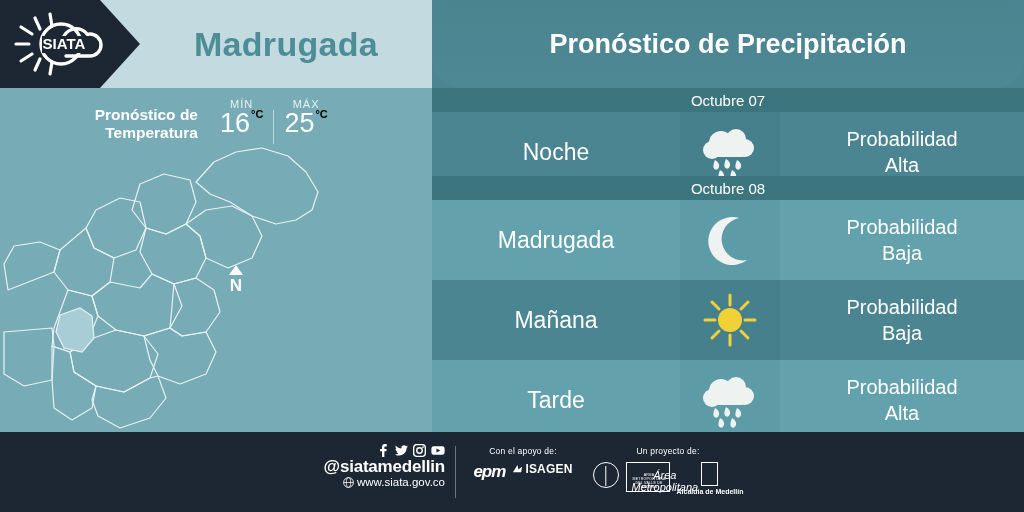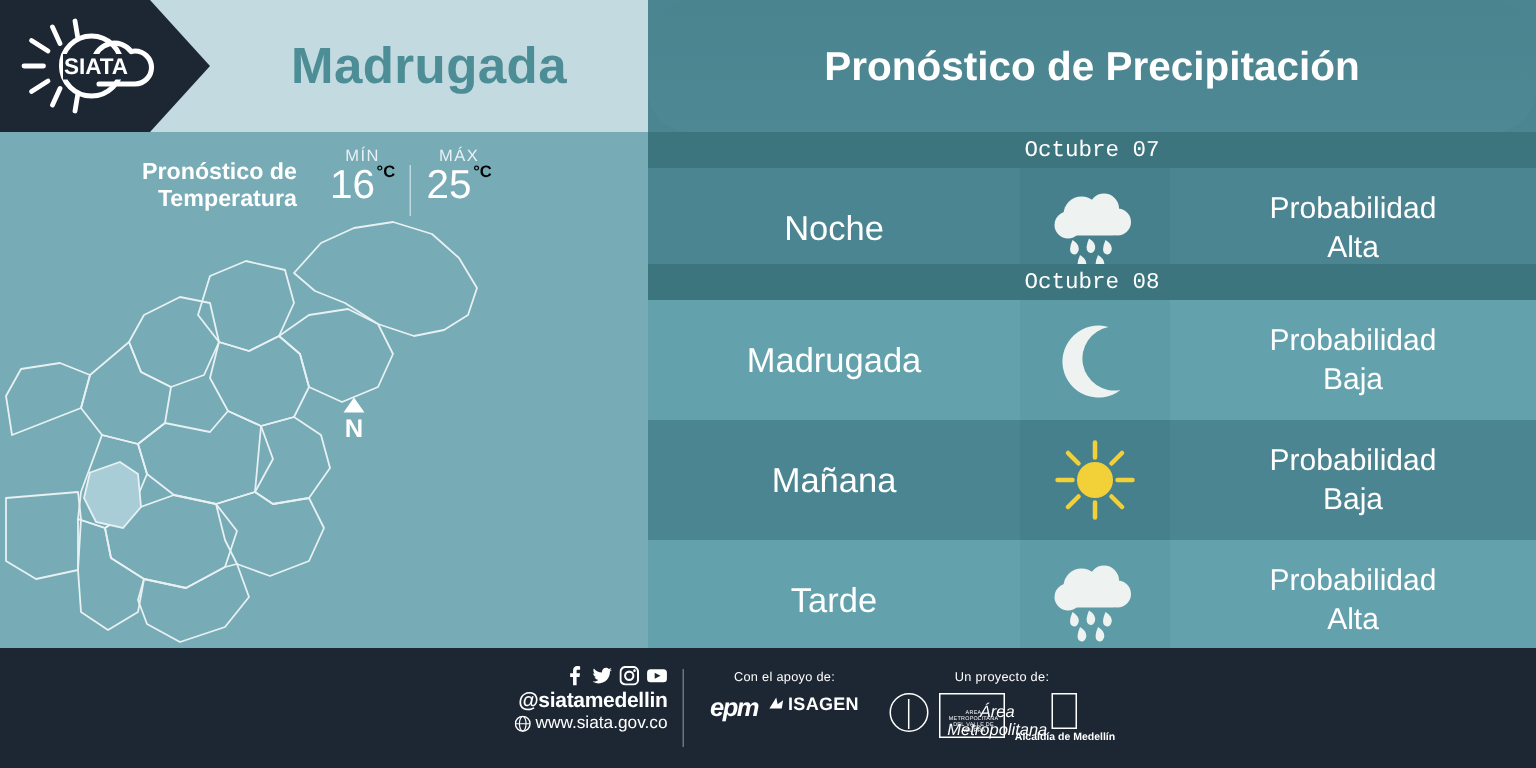--- a/index.html
+++ b/index.html
@@ -69,21 +69,21 @@
   .right-header {
     position:absolute; left:0; top:0; width:592px; height:88px;
     display:flex; align-items:center; justify-content:center;
     color:#ffffff; font-size:27px; font-weight:bold;
     background:linear-gradient(#4a848f,#4e8894);
     border-radius:28px;
   }
   .date-bar {
     position:absolute; left:0; width:592px; height:24px;
     background:#3d757f; color:#ffffff; font-size:15px;
-    display:flex; align-items:center; justify-content:center; z-index:4;font-family:Liberation Mono, monospace;
+    display:flex; align-items:center; justify-content:center; z-index:4;
   }
   .date-bar.d1 { top:88px; }
   .date-bar.d2 { top:176px; }
 
   .rows { position:absolute; left:0; top:112px; width:544px; height:320px; }
   .frow { position:absolute; left:0; width:592px; height:80px; display:flex; }
   .frow .c-period {
     width:248px; display:flex; align-items:center; justify-content:center;
     color:#ffffff; font-size:23px; font-weight:300;
   }
@@ -101,21 +101,21 @@
   .frow.dark  .c-period { background:#4b8591; }
   .frow.dark  .c-icon   { background:#46808c; }
   .frow.dark  .c-prob   { background:#4b8591; }
 
   
   .footer { position:absolute; left:0; top:432px; width:1024px; height:80px; background:#1d2633; }
   .social {
     position:absolute; left:300px; top:12px; width:145px; text-align:right; color:#ffffff;
   }
   .social .sicons { display:flex; gap:5px; justify-content:flex-end; margin-bottom:1px; }
-  .social .handle { font-size:14px; font-weight:bold; line-height:17px; letter-spacing:-.2px; }
+  .social .handle { font-size:17px; font-weight:bold; line-height:17px; letter-spacing:-.2px; }
   .social .web { font-size:11.5px; line-height:15px; display:flex; align-items:center; justify-content:flex-end; gap:3px; }
   .vdiv { position:absolute; left:455px; top:14px; width:1px; height:52px; background:#6a7581; }
   .sponsor-group { position:absolute; color:#ffffff; text-align:center; }
   .sponsor-group .cap { font-size:8.5px; letter-spacing:.2px; margin-bottom:6px; }
   .sg-apoyo { left:468px; top:14px; width:110px; }
   .sg-proy  { left:588px; top:14px; width:160px; }
   .logo-row { display:flex; align-items:flex-start; justify-content:center; gap:7px; }
   .epm { font-size:17px; font-weight:bold; font-style:italic; letter-spacing:-1px; }
   .isagen { font-size:12px; font-weight:bold; letter-spacing:.2px; display:flex; align-items:center; gap:2px; }
   .amva-seal { width:26px; height:26px; border-radius:50%; border:1.4px solid #ffffff; position:relative; }

